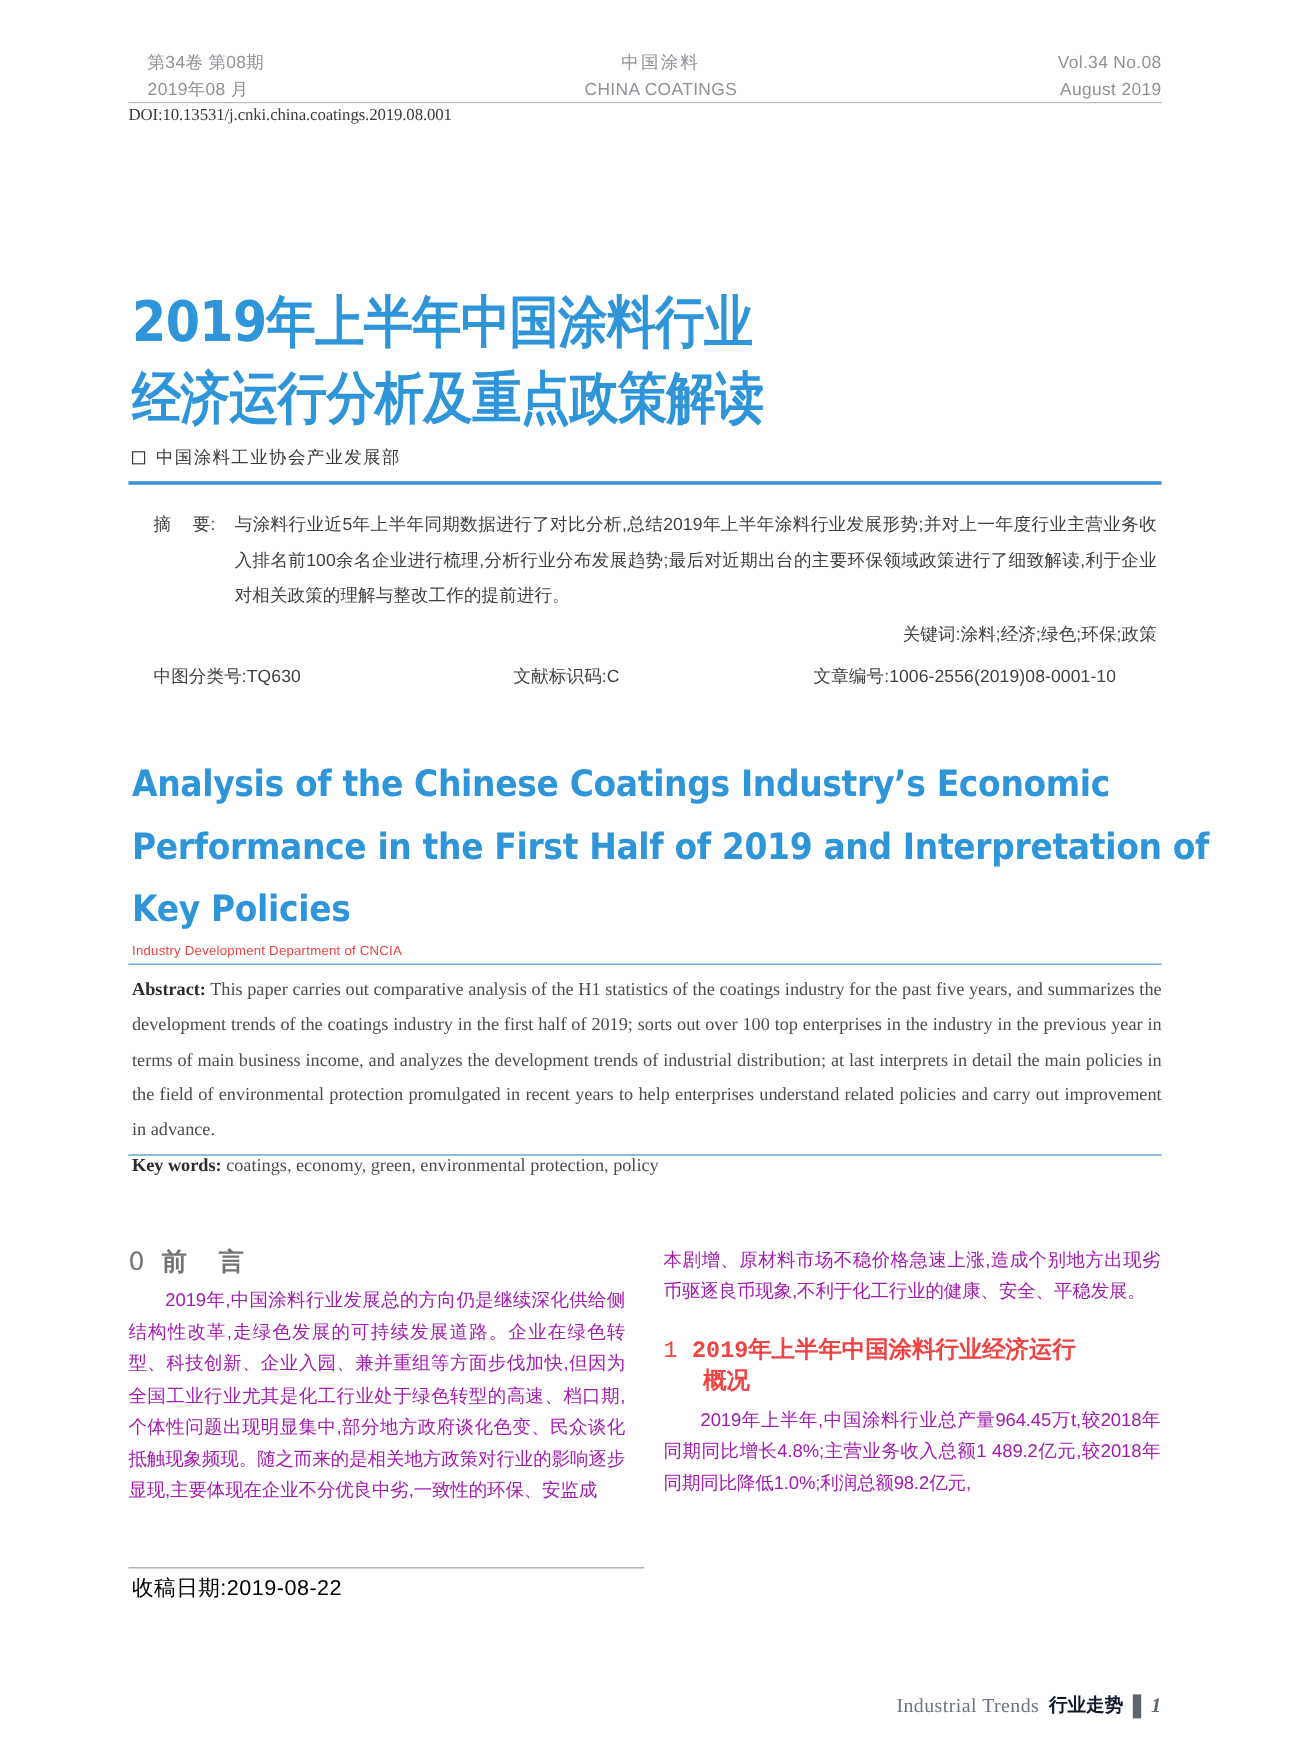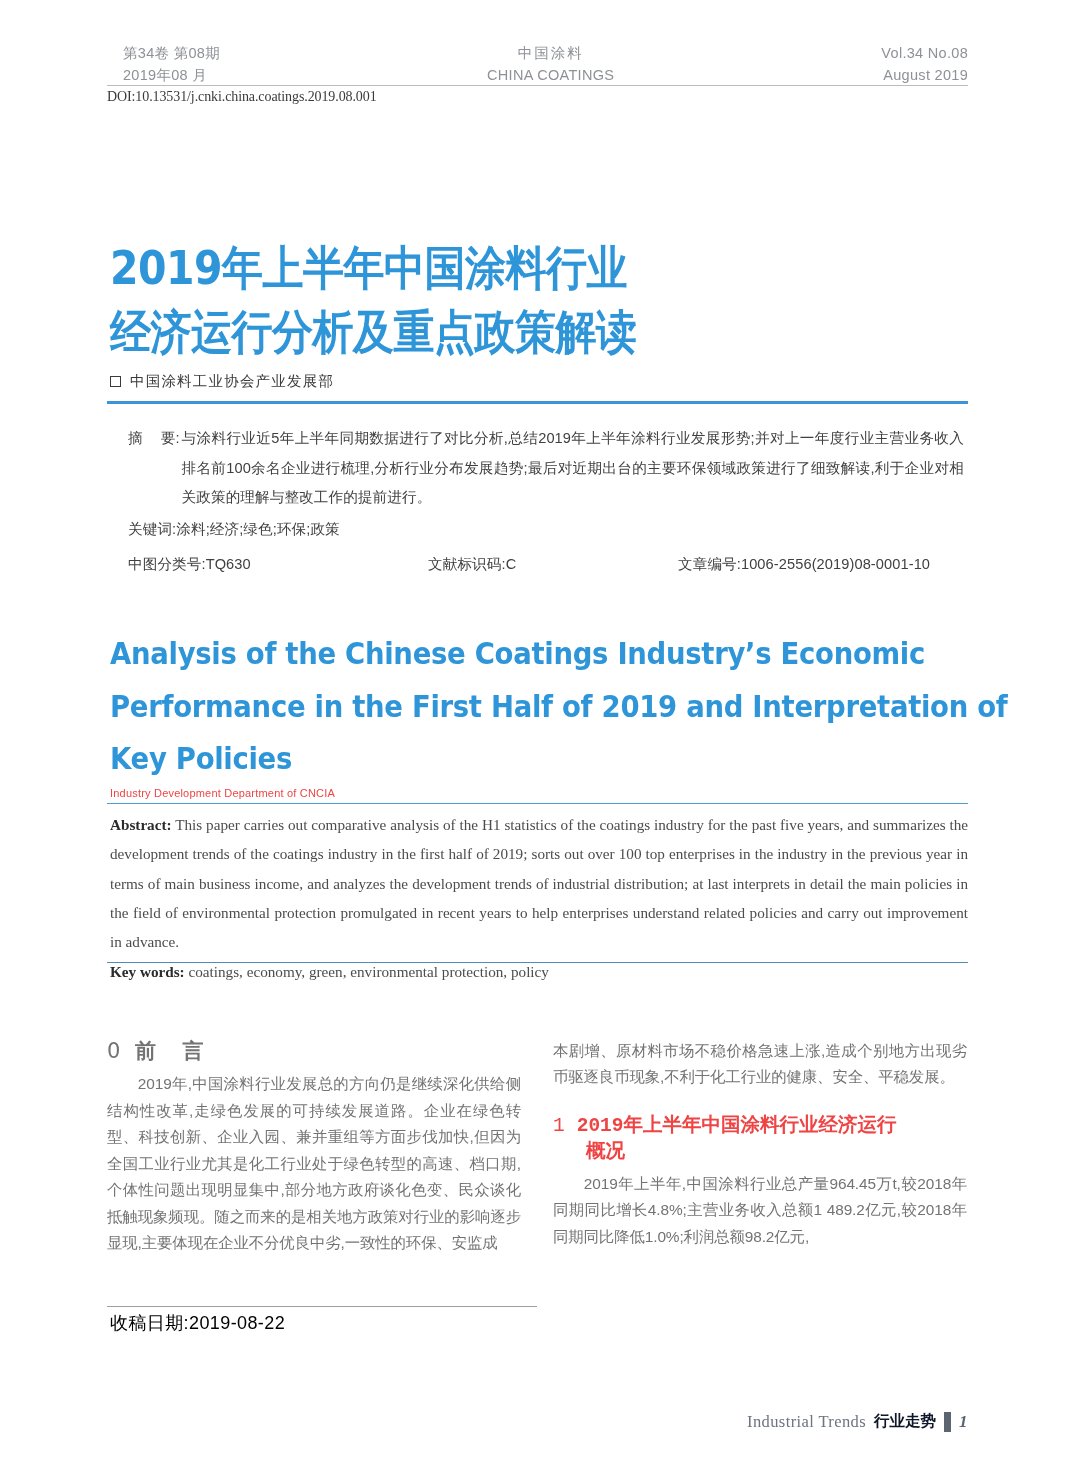--- a/index.html
+++ b/index.html
@@ -115,29 +115,29 @@
     line-height: 2.03;
     letter-spacing: .1px;
   }
   .cn-abs .ab-row {
     display: flex;
     align-items: flex-start;
   }
   .cn-abs .ab-label {
     flex: 0 0 auto;
     white-space: nowrap;
-    margin-right: 2px;
+    margin-right: 16px;
   }
   .cn-abs .ab-label .sp { display: inline-block; width: 18px; }
   .cn-abs .ab-body {
     flex: 1 1 auto;
     text-align: justify;
     text-justify: inter-character;
   }
-  .cn-abs .kw { margin-top: 2px; }
+  .cn-abs .kw { margin-top: 2px; text-align: right; }
   .cn-abs .meta {
     margin-top: 5px;
     display: flex;
   }
   .cn-abs .meta .m1 { width: 300px; }
   .cn-abs .meta .m2 { width: 250px; }
   .cn-abs .meta .m3 { flex: 1; }
 
   
   .en-title {
@@ -230,21 +230,21 @@
     font-family: Liberation Mono, monospace;
   }
   .h-sec-2 .num {
     font-weight: normal;
     margin-right: 12px;
   }
   .h-sec-2 .l2 { display: block; padding-left: 33px; }
   .para {
     font-size: 15.4px;
     line-height: 1.72;
-    color: #737373;
+    color: #a21caf;
     text-align: justify;
     text-justify: inter-character;
     margin: 0;
     letter-spacing: -0.1px;
   }
   .para.indent { text-indent: 2em; }
 
   
   .rule-foot {
     position: absolute;

